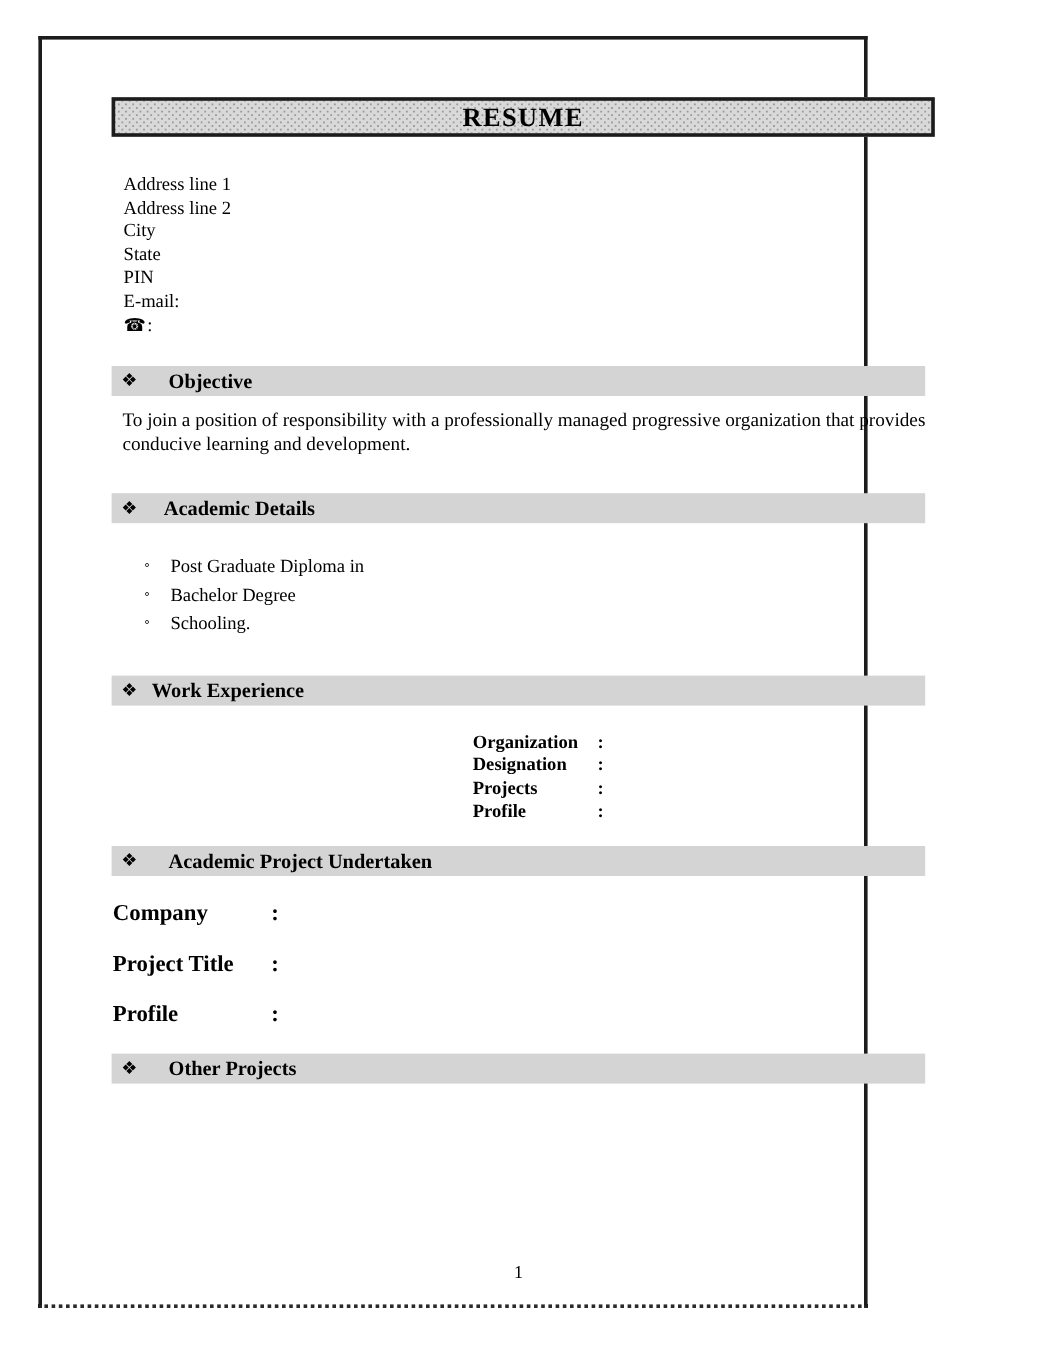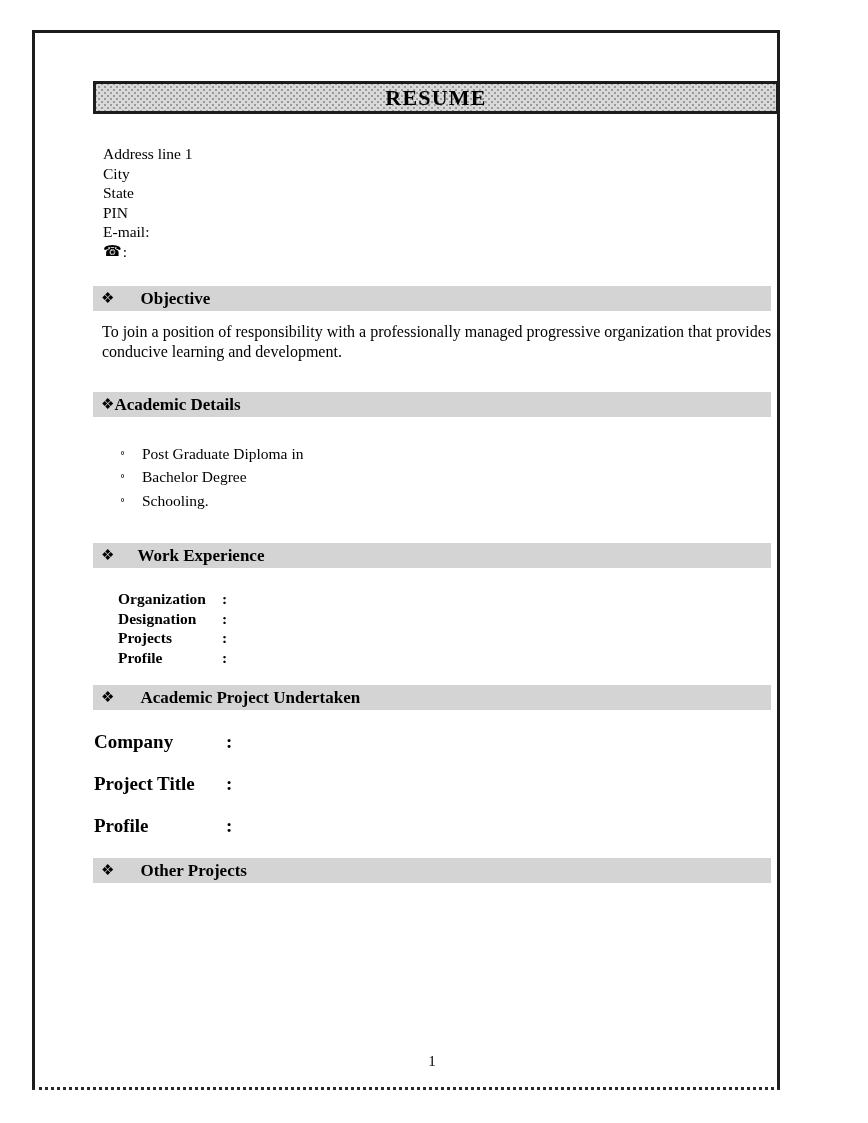--- a/index.html
+++ b/index.html
@@ -13,21 +13,21 @@
     font-family: "Liberation Serif", "DejaVu Serif", serif;
     color: #000000;
     overflow: hidden;
   }
 
   
   .page-frame {
     position: absolute;
     left: 32px;
     top: 30px;
-    width: 748px;
+    width: 691px;
     height: 1060px;
     border-top: 3px solid #1c1c1c;
     border-left: 3px solid #1c1c1c;
     border-right: 3px solid #1c1c1c;
     border-bottom: 3px dotted #2a2a2a;
     box-sizing: border-box;
     background: #ffffff;
   }
 
   .page-inner {
@@ -99,22 +99,22 @@
     font-size: 15px;
     line-height: 1;
     display: inline-block;
   }
   .section-bar .sec-title {
     font-size: 17px;
     font-weight: bold;
     line-height: 1;
   }
   .gap-wide .sec-title { margin-left: 26px; }
-  .gap-mid  .sec-title { }
-  .gap-narrow .sec-title { margin-left: 23px; font-family: Liberation Serif, serif; }
+  .gap-mid  .sec-title { margin-left: 22px; }
+  .gap-narrow .sec-title { margin-left: 12px; font-family: Liberation Serif, serif; }
 
   
   .objective-text {
     margin-top: 11px;
     margin-left: 9px;
     width: 670px;
     font-size: 16px;
     line-height: 20px;
   }
 
@@ -140,20 +140,21 @@
   
   .field-list-indented {
     margin-top: 21px;
     margin-left: 25px;
   }
   .field-row-tight {
     display: flex;
     font-size: 15.5px;
     font-weight: bold;
     line-height: 19.5px;
+    justify-content: center;
   }
   .field-row-tight .f-label { width: 104px; flex: 0 0 104px; }
 
   .field-list-flush {
     margin-top: 22px;
     margin-left: 1px;
   }
   .field-row-loose {
     display: flex;
     font-size: 19px;
@@ -182,20 +183,21 @@
 
 <div class="page-frame">
   <div class="page-inner">
 
     <div class="title-bar">
       <span class="title-bar-text">RESUME</span>
     </div>
 
     <div class="contact-block">
       <div>Address line 1</div>
+      <div>Address line 2</div>
       <div>City</div>
       <div>State</div>
       <div>PIN</div>
       <div>E-mail:</div>
       <div class="phone-row">
         <span class="phone-icon">☎</span>
         <span>:</span>
       </div>
     </div>
 

